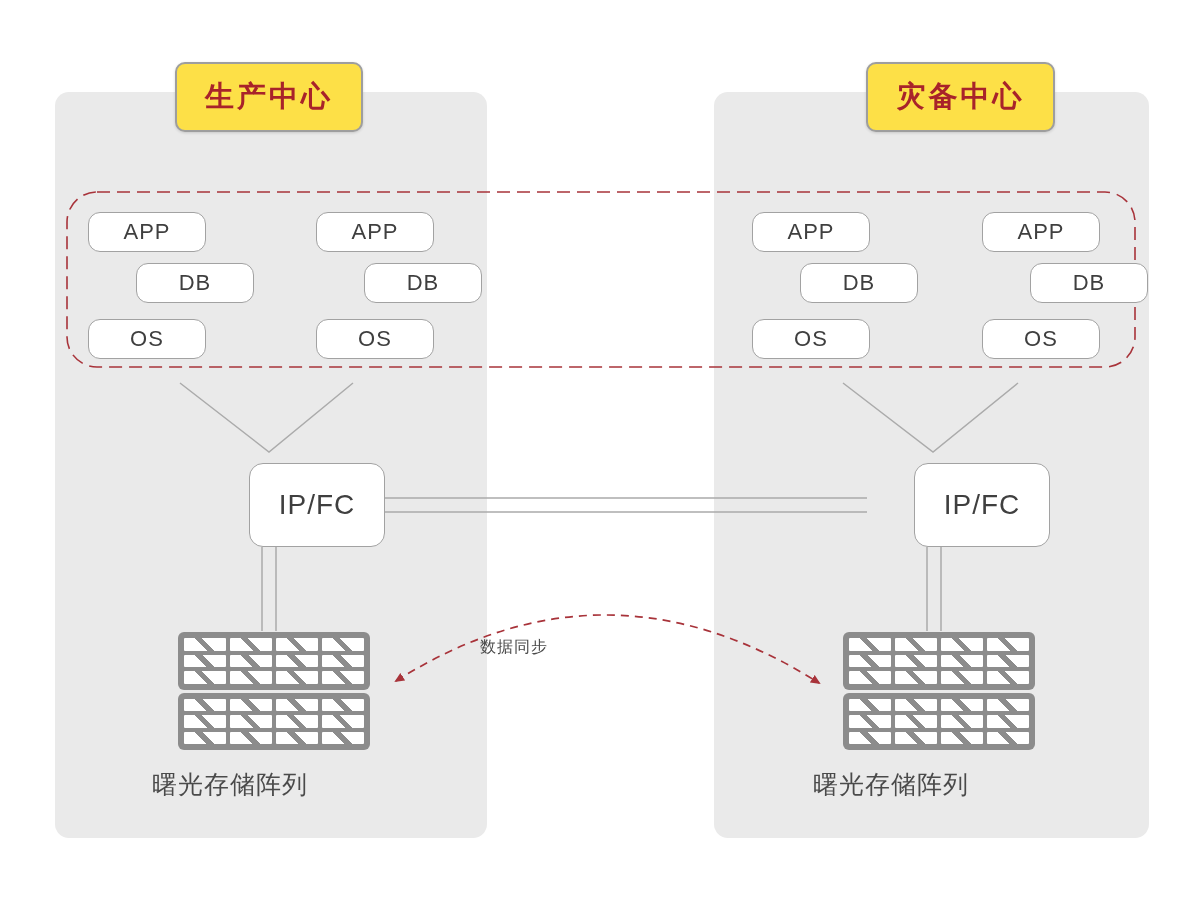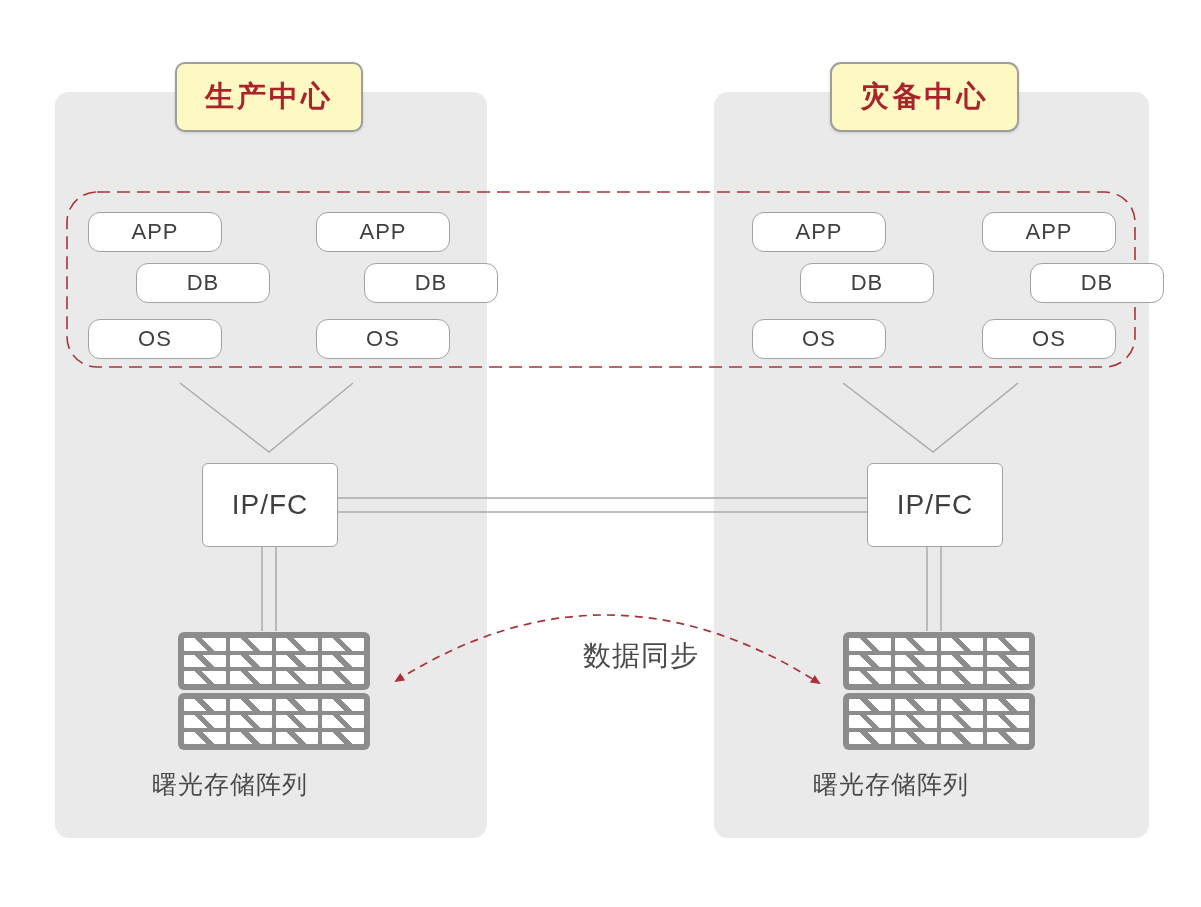--- a/index.html
+++ b/index.html
@@ -20,37 +20,37 @@
   }
   .panel{position:absolute;top:92px;height:746px;background:var(--panel-bg);border-radius:14px;}
   .panel-left{left:55px;width:432px;}
   .panel-right{left:714px;width:435px;}
   .overlay{position:absolute;left:0;top:0;width:1201px;height:907px;pointer-events:none;}
   .gray-line{stroke:var(--line-gray);stroke-width:1.5;fill:none;}
   .dash-rect{stroke:var(--dash-red);stroke-width:1.6;fill:none;stroke-dasharray:13 7;}
   .sync-arc{stroke:var(--dash-red);stroke-width:1.7;fill:none;stroke-dasharray:8 6;}
   .ah-fill{fill:var(--dash-red);}
   .title-box{
-    position:absolute;top:62px;height:70px;background:#fef9c3;
+    position:absolute;top:62px;height:70px;background:#fde047;
     border:2px solid var(--title-border);border-radius:10px;
     display:flex;align-items:center;justify-content:center;
     font-size:29px;font-weight:bold;letter-spacing:3px;color:var(--accent-red);
     box-shadow:0 1px 3px rgba(0,0,0,.15);box-sizing:border-box;
   }
   .title-left{left:175px;width:188px;}
-  .title-right{left:830px;width:189px;border-radius:11px;}
+  .title-right{left:866px;width:189px;}
   .node{
     position:absolute;background:#fff;border:1.5px solid var(--box-border);
     display:flex;align-items:center;justify-content:center;color:var(--text-dark);
     box-sizing:border-box;
   }
-  .stack-box{width:134px;height:40px;border-radius:12px;font-size:22px;letter-spacing:1px;}
+  .stack-box{width:118px;height:40px;border-radius:12px;font-size:22px;letter-spacing:1px;}
   .col-1{left:88px;}  .col-2{left:316px;}  .col-3{left:752px;}  .col-4{left:982px;}
   .row-1{top:212px;}  .row-2{top:263px;margin-left:48px;}   .row-3{top:319px;}
-  .ipfc{width:136px;height:84px;border-radius:6px;font-size:28px;letter-spacing:1px;}
+  .ipfc{width:136px;height:84px;border-radius:14px;font-size:28px;letter-spacing:1px;margin-left:47px;}
   .ipfc-left{left:202px;top:463px;}
   .ipfc-right{left:867px;top:463px;}
   .cluster-note{
     position:absolute;left:492px;top:226px;width:230px;text-align:center;
     font-size:24px;line-height:35px;color:var(--text-mid);
   }
   .cluster-note .dots{letter-spacing:2px;line-height:30px;}
   .storage{position:absolute;width:192px;height:118px;display:flex;flex-direction:column;gap:3px;}
   .storage-left{left:178px;top:632px;}
   .storage-right{left:843px;top:632px;}
@@ -63,22 +63,22 @@
     border-radius:1px;
     background:linear-gradient(45deg,#fff 42%,var(--storage-gray) 42%,var(--storage-gray) 56%,#fff 56%);
   }
   .storage-label{
     position:absolute;top:768px;width:240px;text-align:left;
     font-size:25px;letter-spacing:1px;color:var(--text-mid);
   }
   .storage-label-left{left:152px;}
   .storage-label-right{left:813px;}
   .sync-label{
-    position:absolute;left:469px;top:637px;width:230px;text-align:right;
-    font-size:28px;letter-spacing:1px;color:var(--text-mid);
+    position:absolute;left:480px;top:637px;width:230px;text-align:left;
+    font-size:16px;letter-spacing:1px;color:var(--text-mid);
   }
 </style>
 </head>
 <body>
 
 <div class="canvas">
 
   <div class="panel panel-left"></div>
   <div class="panel panel-right"></div>
 

